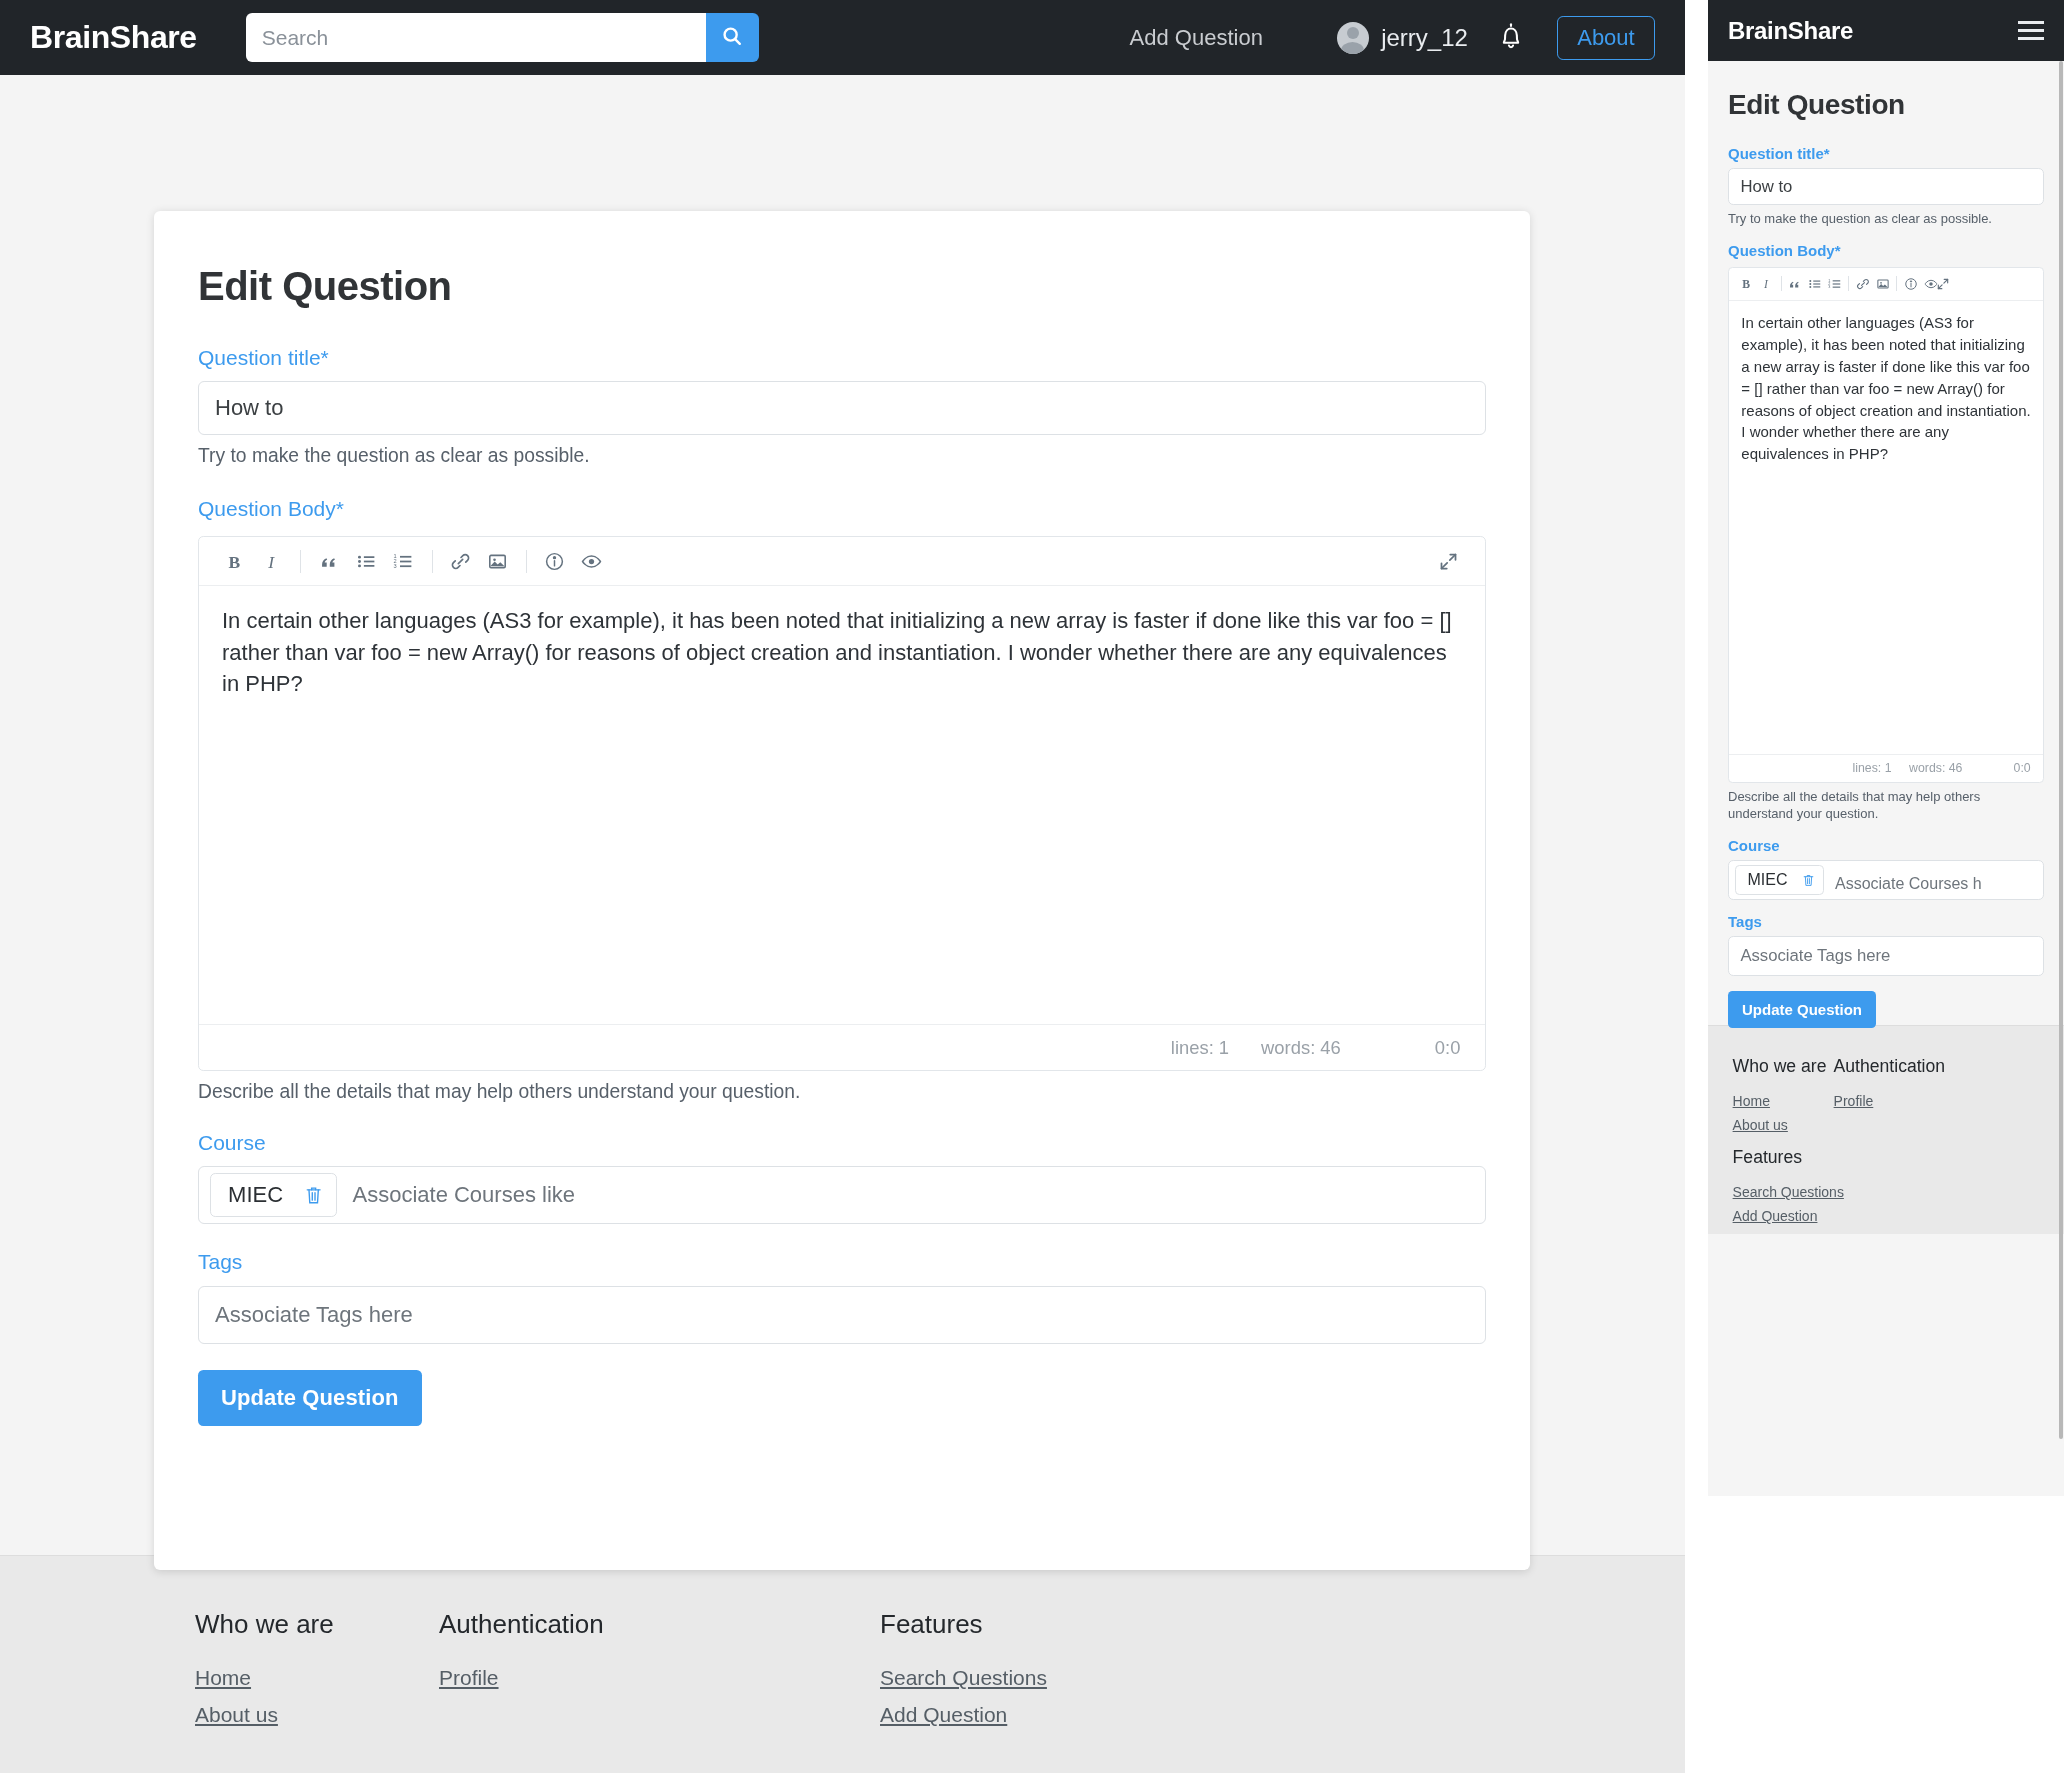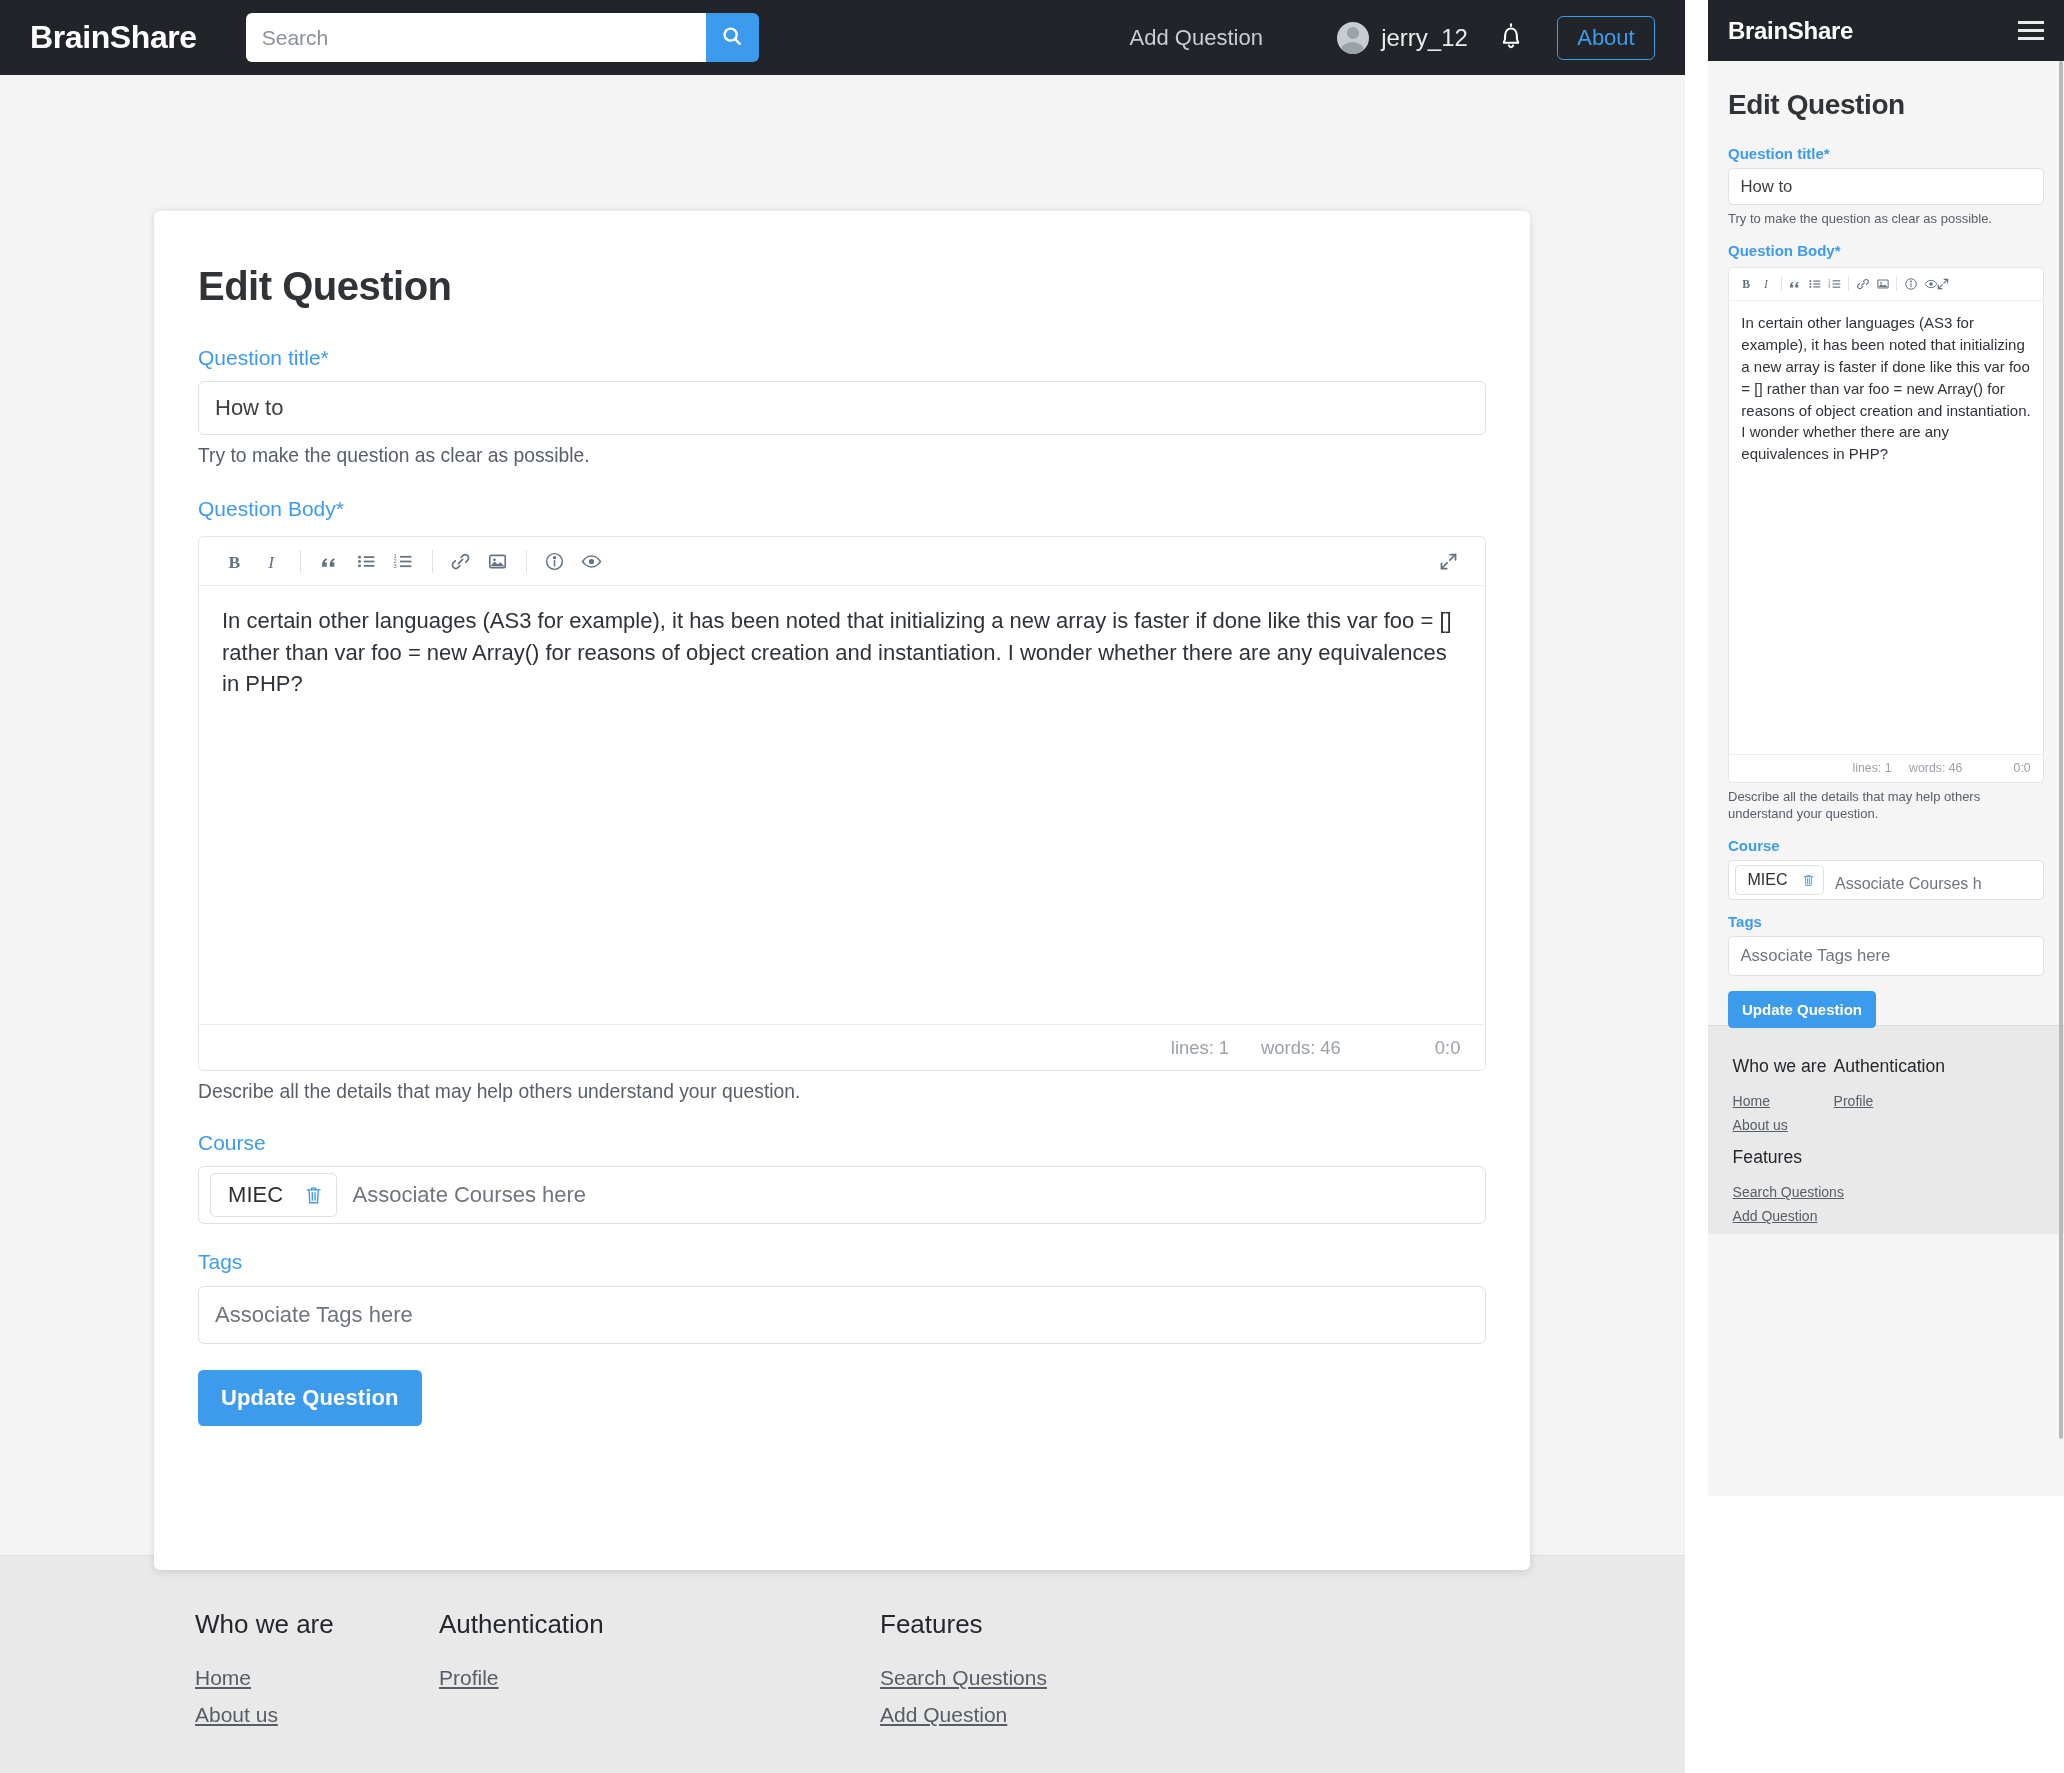--- a/index.html
+++ b/index.html
@@ -399,21 +399,21 @@
             <span class="chip-del">
               <svg viewBox="0 0 24 26" fill="none" stroke="currentColor" stroke-width="1.7" stroke-linecap="round">
                   <path d="M4 6h16"></path>
                   <path d="M9.5 6V3.8h5V6"></path>
                   <path d="M6.2 6l1 16h9.6l1-16"></path>
                   <line x1="10.3" y1="9.5" x2="10.3" y2="18.8"></line>
                   <line x1="13.7" y1="9.5" x2="13.7" y2="18.8"></line>
                 </svg>
             </span>
           </div>
-          <span class="cplaceholder">Associate Courses here</span>
+          <span class="cplaceholder">Associate Courses like</span>
         </div>
 
         
         <label class="flabel" style="margin-top:26px;">Tags</label>
         <input class="ftext" style="height: 58px;" type="text" placeholder="Associate Tags here">
 
         <button class="btn-primary" style="margin-top:26px;">Update Question</button>
       </div>
     </div>
 

